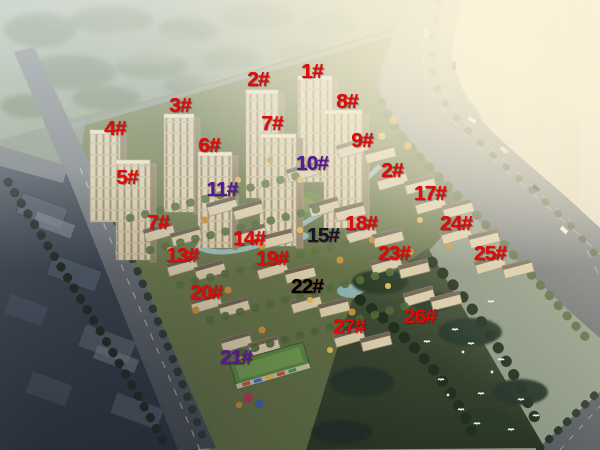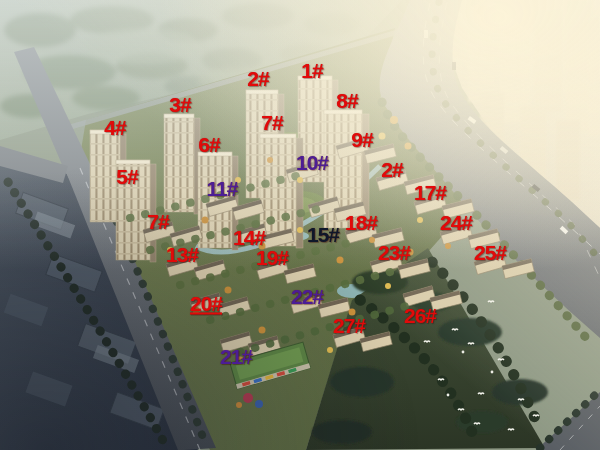--- a/index.html
+++ b/index.html
@@ -376,22 +376,22 @@
       <span class="bldg-label" style="left: 312px; top: 162px; color: #4c1d95;">10#</span>
       <span class="bldg-label" style="left: 222px; top: 188px; color: #4c1d95;">11#</span>
       <span class="bldg-label" style="left: 158px; top: 221px; color: rgb(226, 10, 10);">7#</span>
       <span class="bldg-label" style="left: 182px; top: 254px; color: rgb(226, 10, 10);">13#</span>
       <span class="bldg-label" style="left: 249px; top: 222px; color: rgb(226, 10, 10); margin-top: 15px;">14#</span>
       <span class="bldg-label" style="left: 323px; top: 194px; color: #0f172a; margin-top: 40px;">15#</span>
       <span class="bldg-label" style="left: 392px; top: 169px; color: rgb(226, 10, 10);">2#</span>
       <span class="bldg-label" style="left: 430px; top: 192px; color: rgb(226, 10, 10);">17#</span>
       <span class="bldg-label" style="left: 361px; top: 222px; color: rgb(226, 10, 10);">18#</span>
       <span class="bldg-label" style="left: 272px; top: 257px; color: rgb(226, 10, 10);">19#</span>
-      <span class="bldg-label" style="left: 206px; top: 303px; color: rgb(226, 10, 10); text-decoration: underline;">20#</span>
+      <span class="bldg-label" style="left: 206px; top: 291px; color: rgb(226, 10, 10);">20#</span>
       <span class="bldg-label" style="left: 236px; top: 330px; color: #4c1d95; margin-top: 26px;">21#</span>
-      <span class="bldg-label" style="left: 307px; top: 296px; color: #4c1d95;">22#</span>
+      <span class="bldg-label" style="left: 307px; top: 285px; color: #000000;">22#</span>
       <span class="bldg-label" style="left: 386px; top: 252px; color: rgb(226, 10, 10); margin-left: 8px;">23#</span>
       <span class="bldg-label" style="left: 456px; top: 222px; color: rgb(226, 10, 10);">24#</span>
       <span class="bldg-label" style="left: 490px; top: 252px; color: rgb(226, 10, 10);">25#</span>
       <span class="bldg-label" style="left: 420px; top: 284px; color: rgb(226, 10, 10); margin-top: 31px;">26#</span>
       <span class="bldg-label" style="left: 349px; top: 325px; color: rgb(226, 10, 10);">27#</span>
     </div>
 </div>
 
 </body></html>

